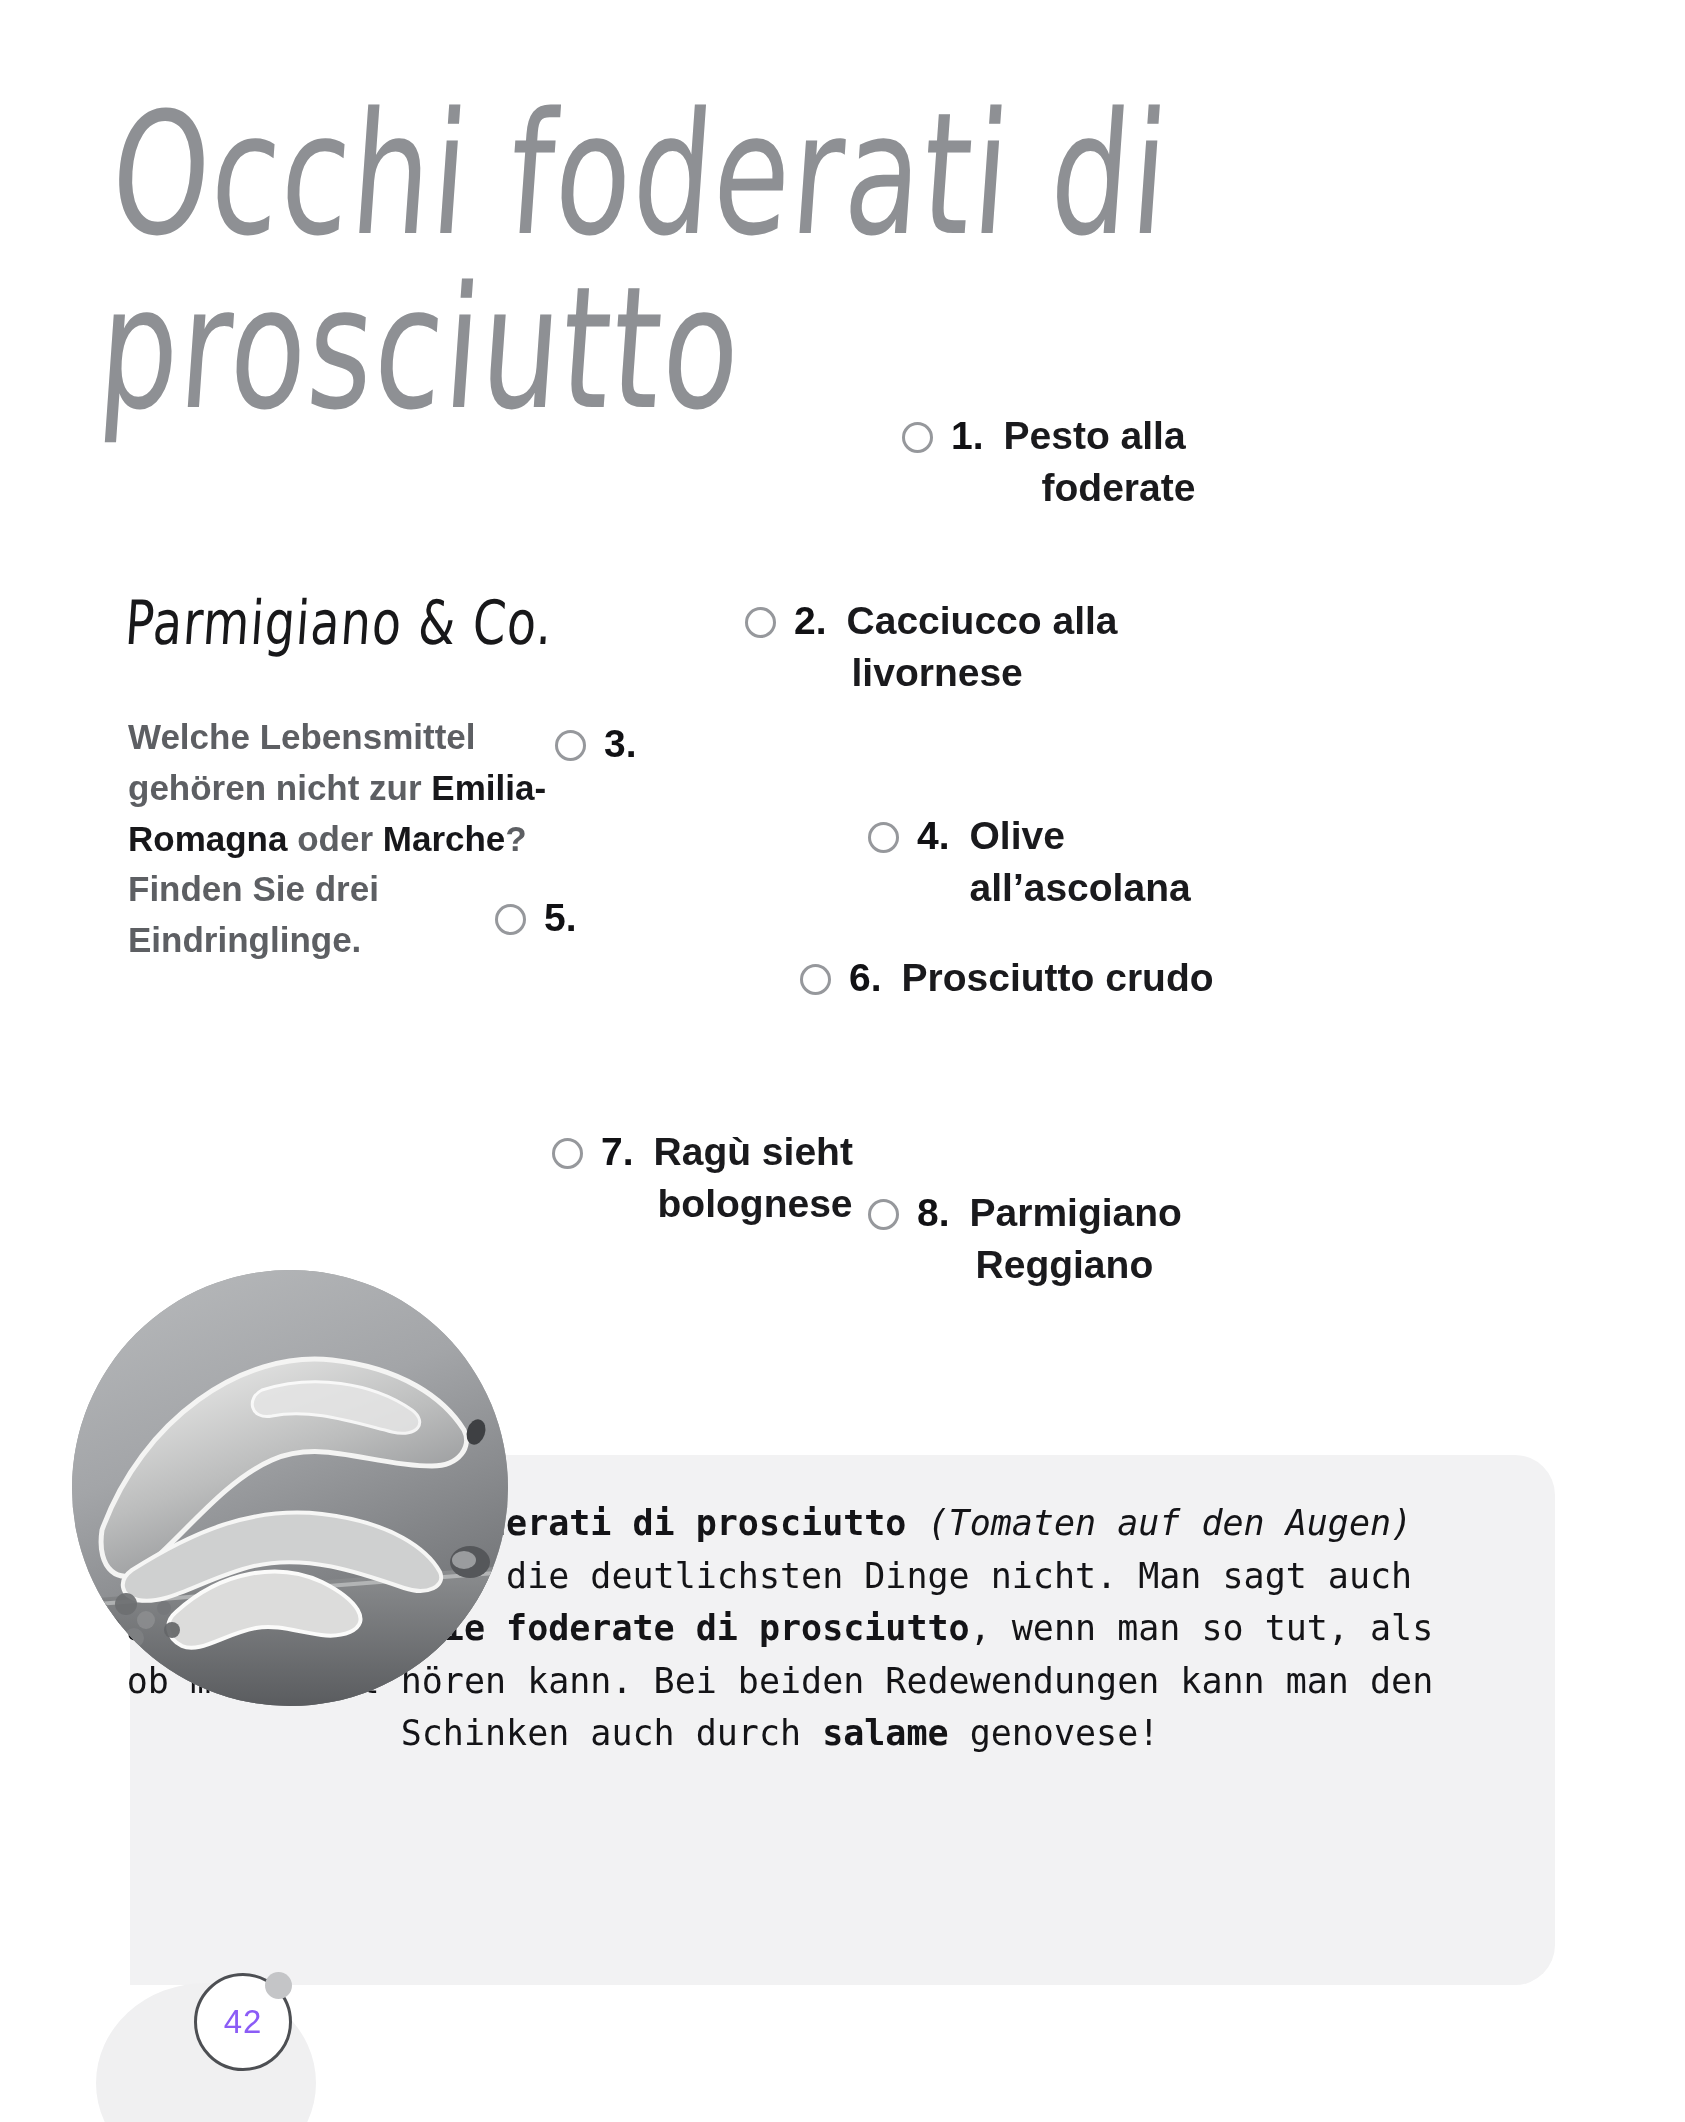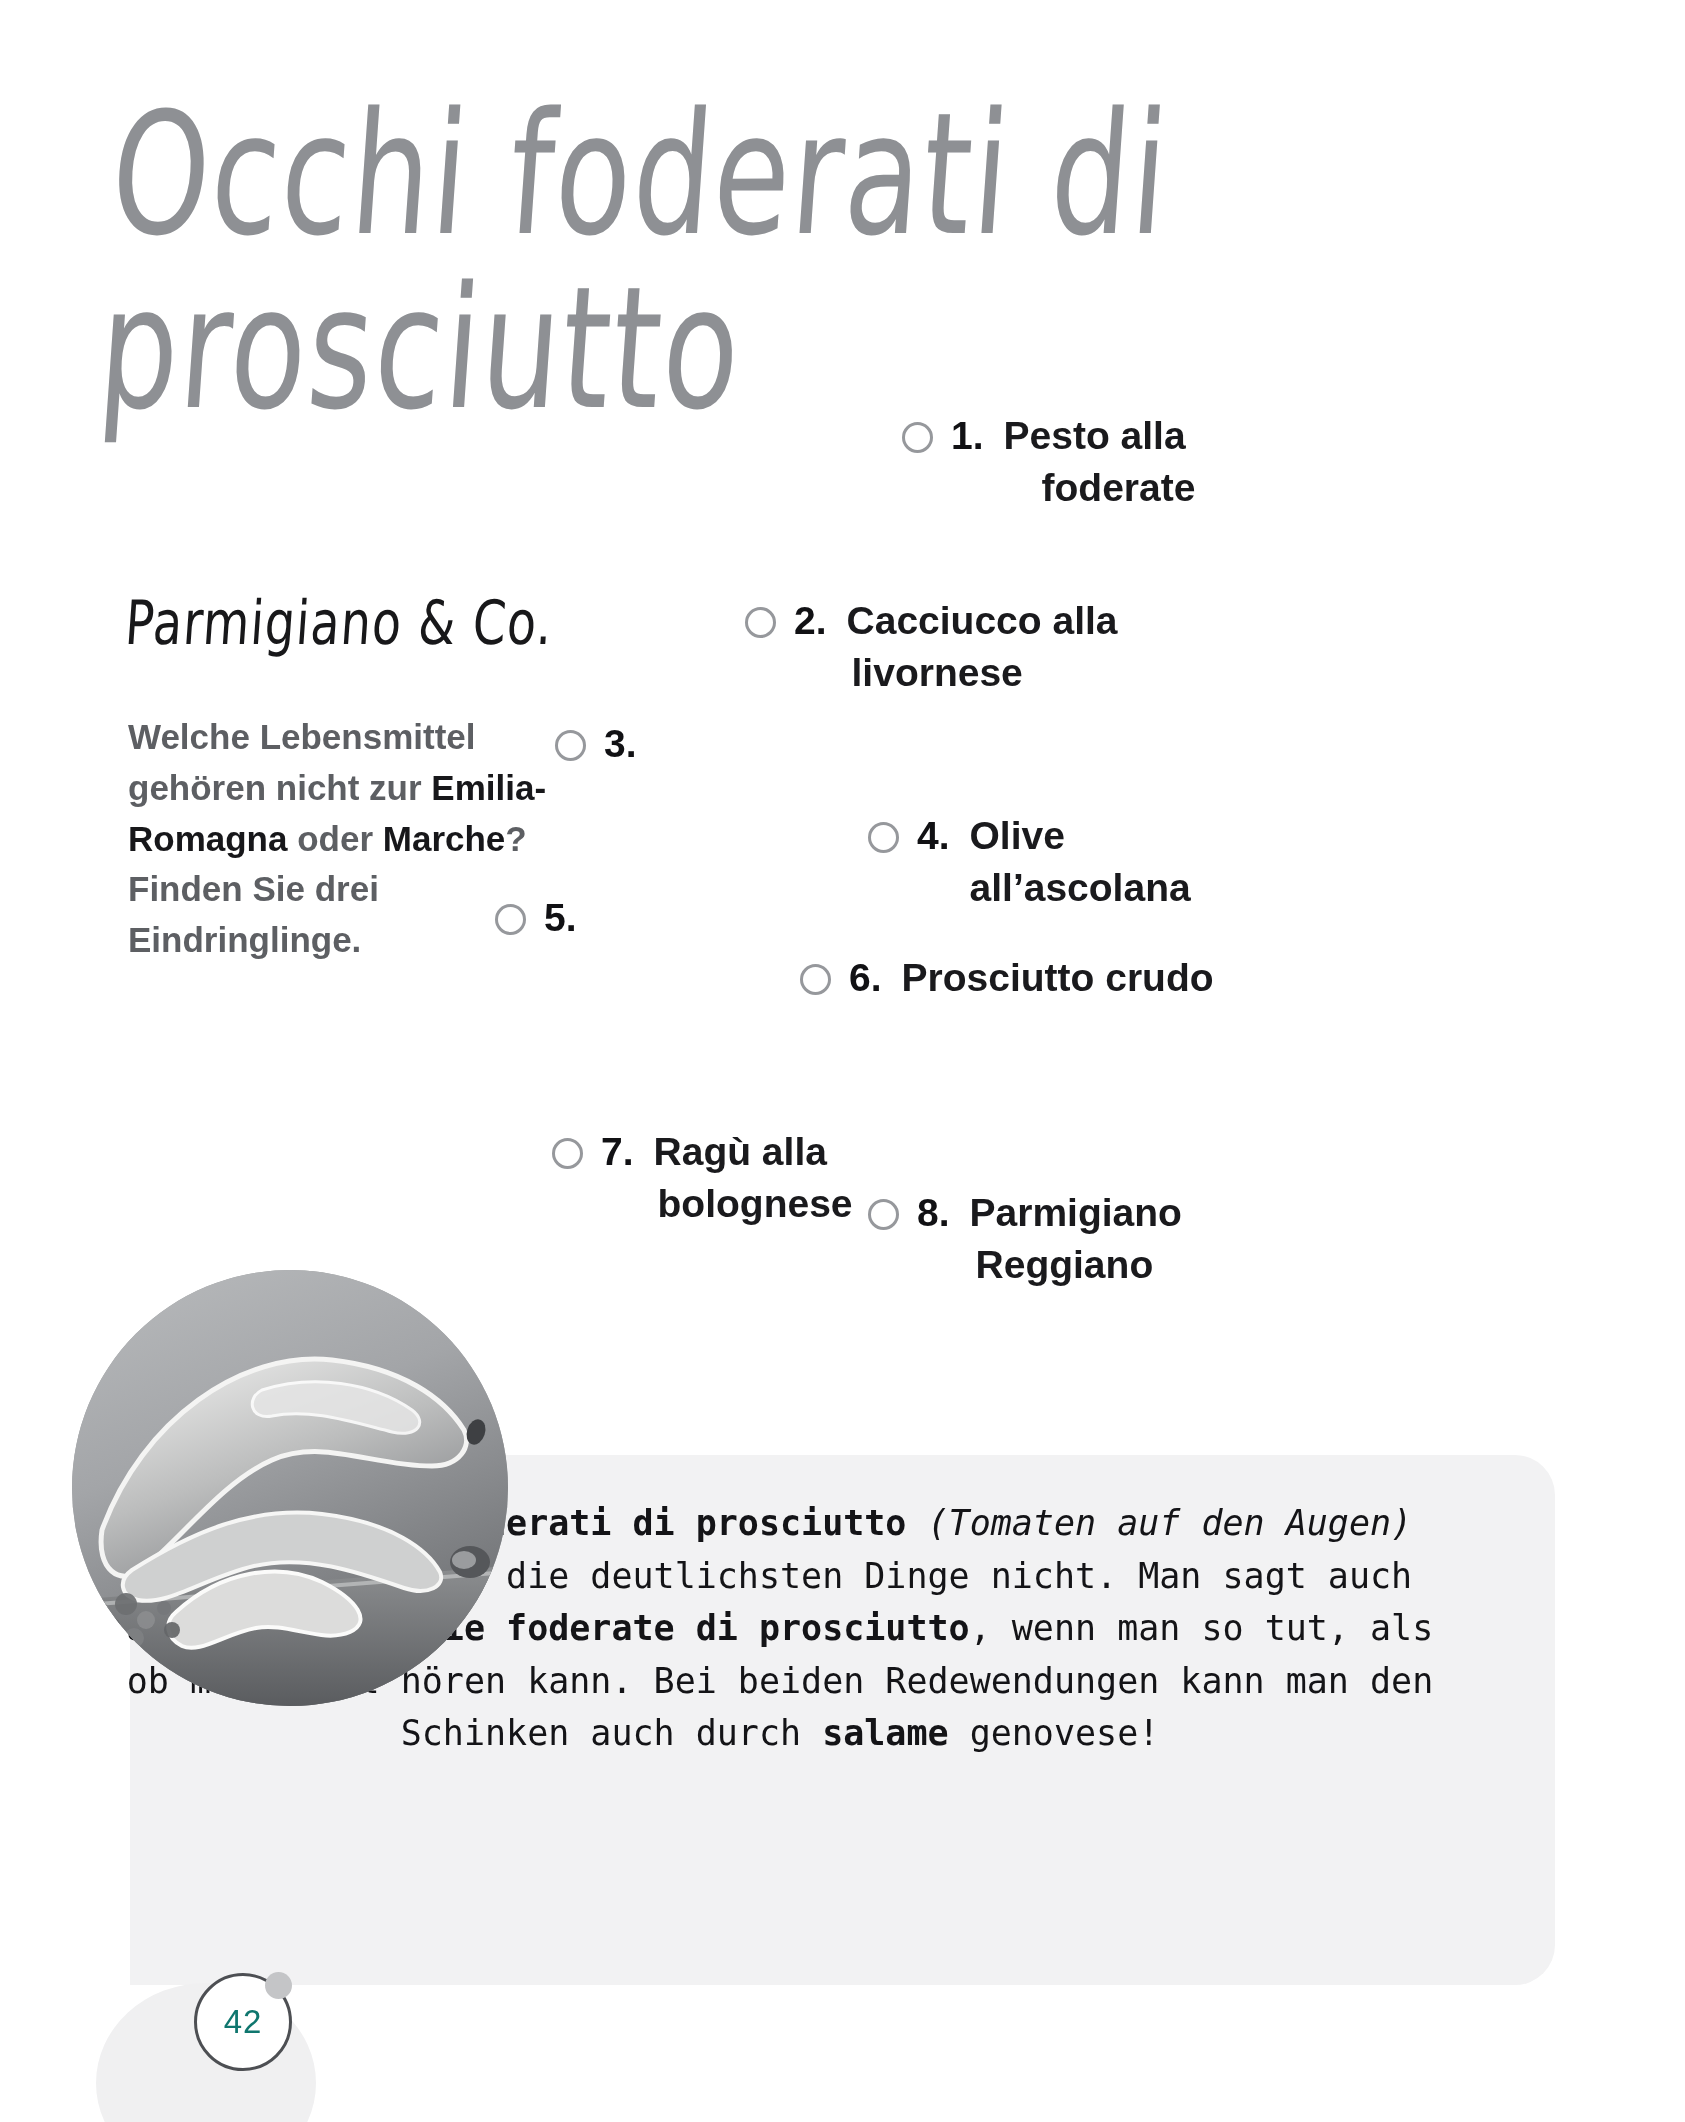--- a/index.html
+++ b/index.html
@@ -186,21 +186,21 @@
     border: 3px solid #4d4f53;
     border-radius: 50%;
     background: #ffffff;
     display: flex;
     align-items: center;
     justify-content: center;
   }
   .page-num-circle span {
     font-family: "Liberation Sans", sans-serif;
     font-size: 33px;
-    color: #0f766e;
+    color: #8b5cf6;
     letter-spacing: 1px;
   }
   .page-dot {
     position: absolute;
     left: 265px;
     top: 1972px;
     width: 27px;
     height: 27px;
     background: #c4c5c7;
     border-radius: 50%;
@@ -254,21 +254,21 @@
 
     <div class="qitem" id="qi5">
       <span class="bullet"></span>
       <span class="qnum">6.</span>
       <span class="qtext"><span>Prosciutto crudo</span></span>
     </div>
 
     <div class="qitem" id="qi6">
       <span class="bullet"></span>
       <span class="qnum">7.</span>
-      <span class="qtext"><span>Ragù alla</span><span class="l2">bolognese</span></span>
+      <span class="qtext"><span>Ragù sieht</span><span class="l2">bolognese</span></span>
     </div>
 
     <div class="qitem" id="qi7">
       <span class="bullet"></span>
       <span class="qnum">8.</span>
       <span class="qtext"><span>Parmigiano</span><span class="l2">Reggiano</span></span>
     </div>
 
   </div>
 

